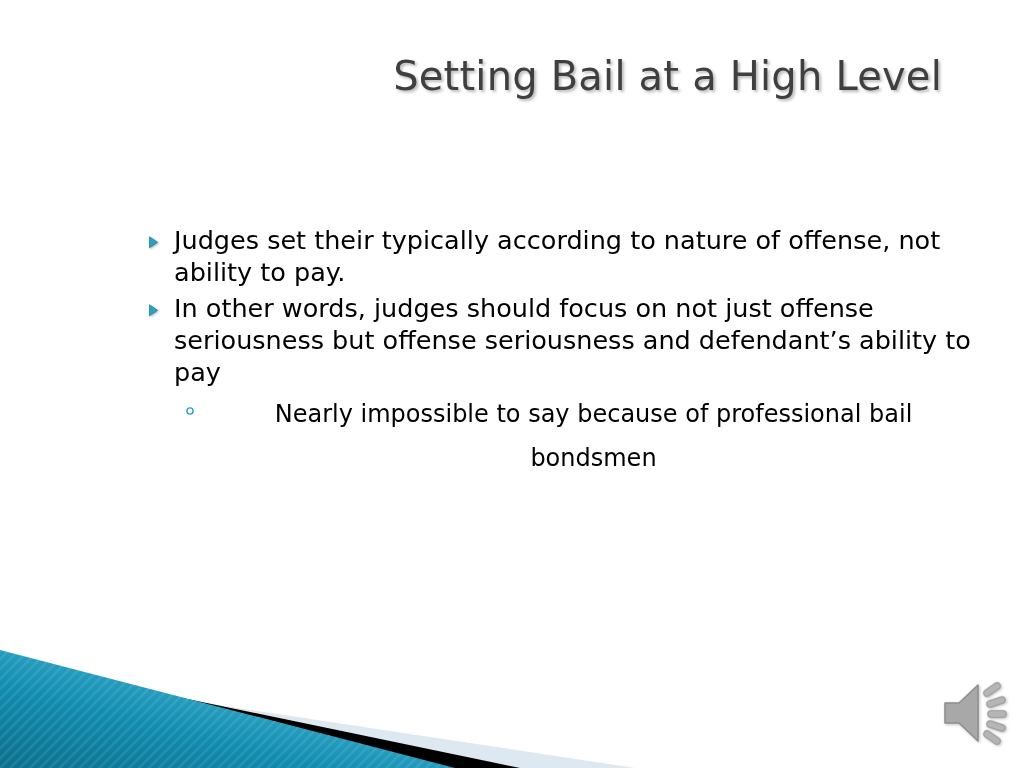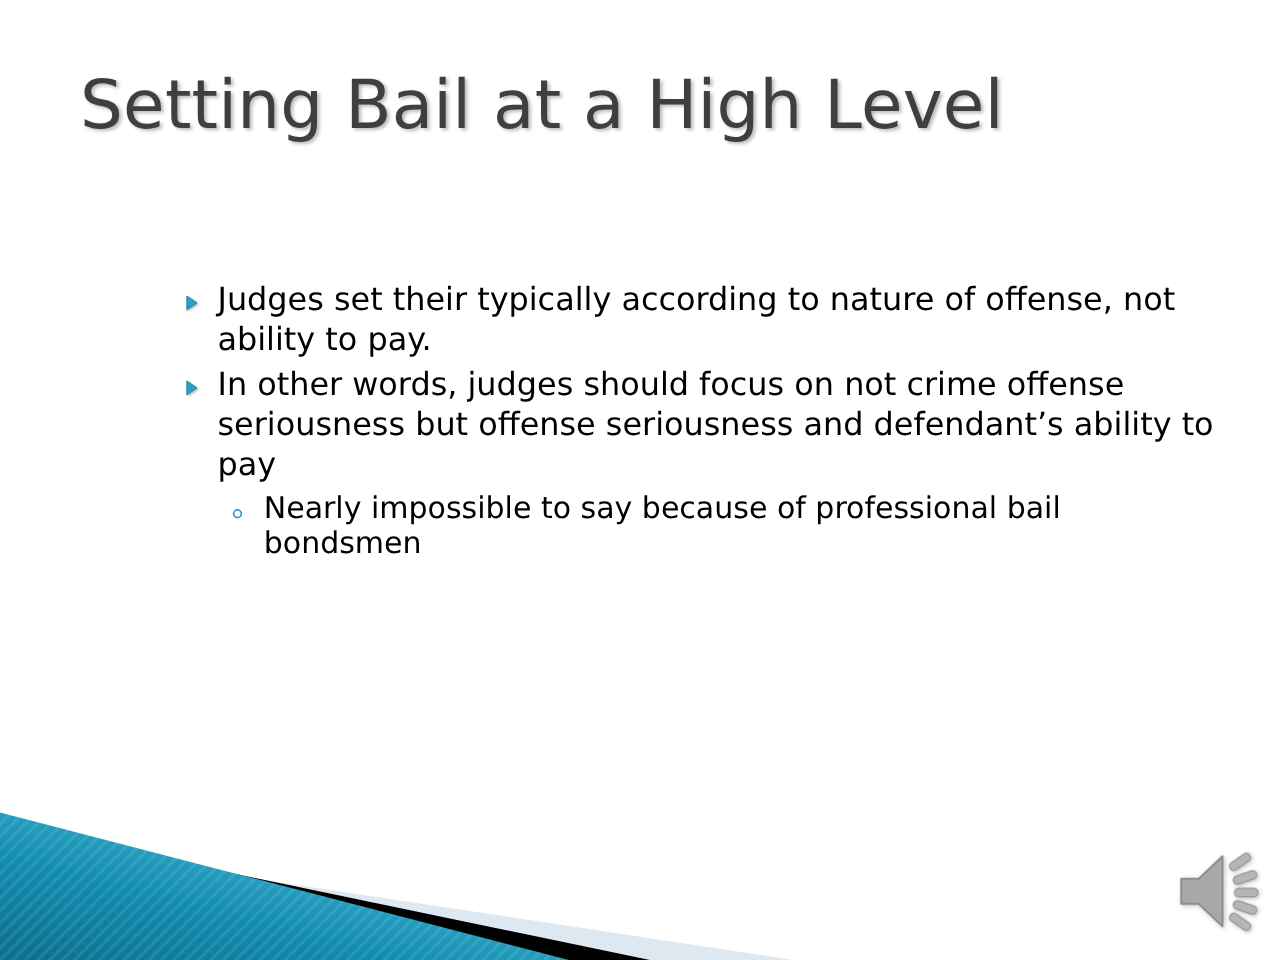--- a/index.html
+++ b/index.html
@@ -15,31 +15,32 @@
     position: relative;
     width: 1024px;
     height: 768px;
     background: #ffffff;
     overflow: hidden;
   }
 
   
   #slide-title {
     position: absolute;
-    left: 64px;
+    left: 42px;
     top: 54px;
     width: 900px;
     font-family: "DejaVu Sans", sans-serif;
-    font-size: 54px;
+    font-size: 40px;
     font-weight: 400;
     letter-spacing: 0.2px;
     color: #3f3f3f;
     text-shadow: 2px 2px 3px rgba(0,0,0,0.28);
     white-space: nowrap;
     line-height: 1.1;
+    text-align: right;
   }
 
   
   #body-content {
     position: absolute;
     left: 146px;
     top: 224px;
     width: 830px;
   }
 
@@ -84,22 +85,23 @@
     font-family: "DejaVu Sans", sans-serif;
     font-weight: 400;
   }
   .level-1 .bullet-text {
     font-size: 25.5px;
     line-height: 32px;
     padding-bottom: 2px;
   }
   .level-2 .bullet-text {
     font-size: 24px;
-    line-height: 28px;
+    line-height: 44px;
     padding-bottom: 1px;
+    text-align: center;
   }
 
   
   #decor-bands {
     position: absolute;
     left: 0;
     bottom: 0;
     width: 700px;
     height: 140px;
     pointer-events: none;
@@ -144,21 +146,21 @@
       <span class="bullet-text">Judges set their typically according to nature of offense, not ability to pay.</span>
     </div>
 
     <div class="bullet-row level-1">
       <span class="marker-l1">
         <svg width="15" height="15" viewBox="0 0 15 15">
           <path d="M3.5 1.8 L11.6 7.3 L3.5 12.8 Z" fill="#2e9fc0"></path>
           <path d="M3.5 1.8 L11.6 7.3 L3.5 12.8 Z" fill="none" stroke="#1e86a8" stroke-width="0.8"></path>
         </svg>
       </span>
-      <span class="bullet-text">In other words, judges should focus on not crime offense seriousness but offense seriousness and defendant’s ability to pay</span>
+      <span class="bullet-text">In other words, judges should focus on not just offense seriousness but offense seriousness and defendant’s ability to pay</span>
     </div>
 
 
     <div class="bullet-row level-2">
       <span class="marker-l2">
         <svg width="12" height="12" viewBox="0 0 12 12">
           <circle cx="6" cy="6" r="3.1" fill="none" stroke="#2e9fc0" stroke-width="1.4"></circle>
         </svg>
       </span>
       <span class="bullet-text">Nearly impossible to say because of professional bail bondsmen</span>

